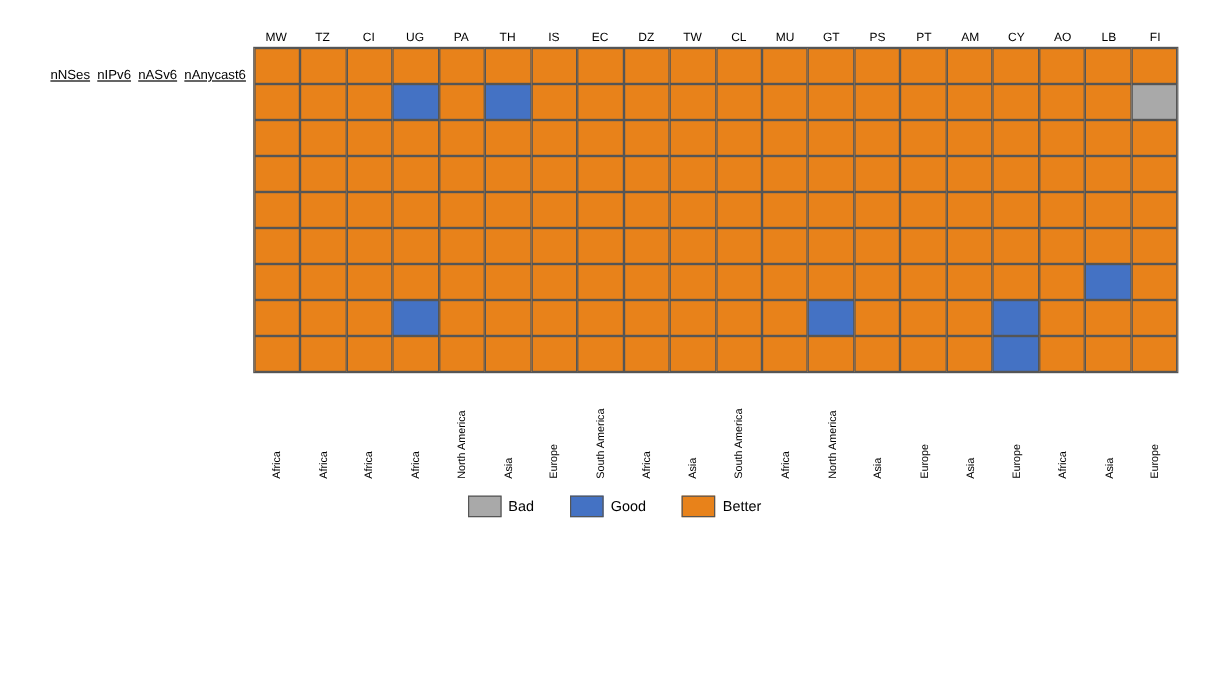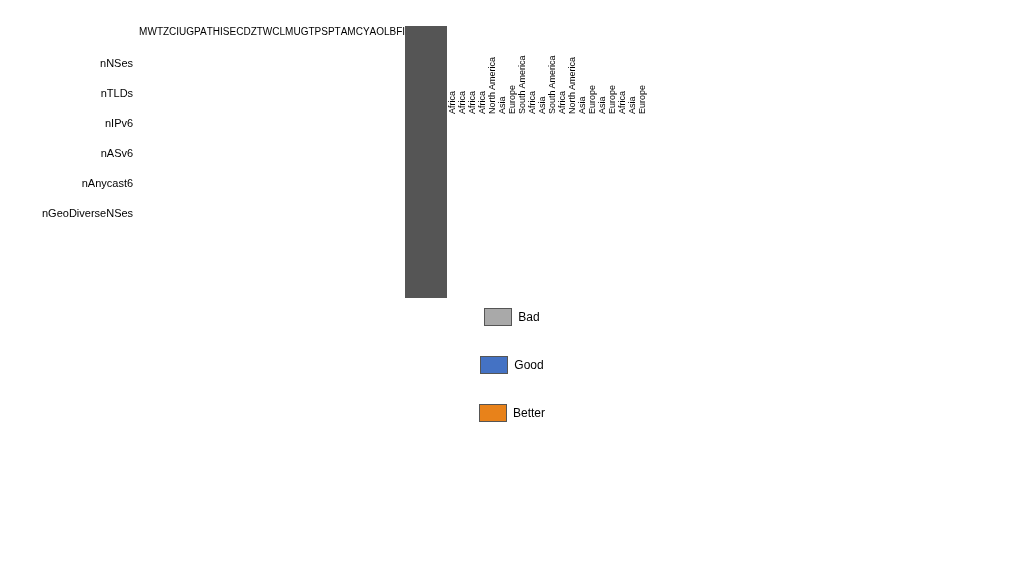--- a/index.html
+++ b/index.html
@@ -25,35 +25,35 @@
       font-weight: normal;
       margin-bottom: 6px;
     }
     .chart-area {
       display: flex;
       flex-direction: row;
       align-items: flex-start;
     }
     .y-axis-labels {
       display: flex;
-      flex-direction: column;
       justify-content: space-between;
       padding-top: 22px;
+      text-decoration: underline;
     }
     .y-label {
       font-size: 11px;
       text-align: right;
       padding-right: 6px;
       display: flex;
       align-items: center;
       justify-content: flex-end;
     }
     .grid-section {
       display: flex;
-      flex-direction: row;
+      flex-direction: column;
       flex: 1;
     }
     .x-axis-top {
       display: flex;
       flex-direction: row;
       margin-bottom: 2px;
     }
     .x-top-label {
       font-size: 10px;
       text-align: center;
@@ -87,21 +87,20 @@
       writing-mode: vertical-rl;
       transform: rotate(180deg);
       height: 90px;
       display: flex;
       align-items: center;
       justify-content: flex-start;
       padding-top: 4px;
     }
     .legend {
       display: flex;
-      flex-direction: column;
       align-items: center;
       justify-content: center;
       margin-top: 10px;
       gap: 30px;
     }
     .legend-item {
       display: flex;
       align-items: center;
       gap: 6px;
       font-size: 12px;
@@ -113,25 +112,23 @@
     }
   </style>
 </head>
 <body>
 
 <div class="chart-container">
   <div class="chart-title"></div>
   <div class="chart-area">
     <div class="y-axis-labels" id="y-axis-labels">
         <div class="y-label" style="height: 30px;">nNSes</div>
-        <div class="y-label" style="height: 30px;">nTLDs</div>
         <div class="y-label" style="height: 30px;">nIPv6</div>
         <div class="y-label" style="height: 30px;">nASv6</div>
         <div class="y-label" style="height: 30px;">nAnycast6</div>
-        <div class="y-label" style="height: 30px;">nGeoDiverseNSes</div>
       </div>
     <div class="grid-section">
       <div class="x-axis-top" id="x-axis-top">
           <div class="x-top-label">MW</div>
           <div class="x-top-label">TZ</div>
           <div class="x-top-label">CI</div>
           <div class="x-top-label">UG</div>
           <div class="x-top-label">PA</div>
           <div class="x-top-label">TH</div>
           <div class="x-top-label">IS</div>

